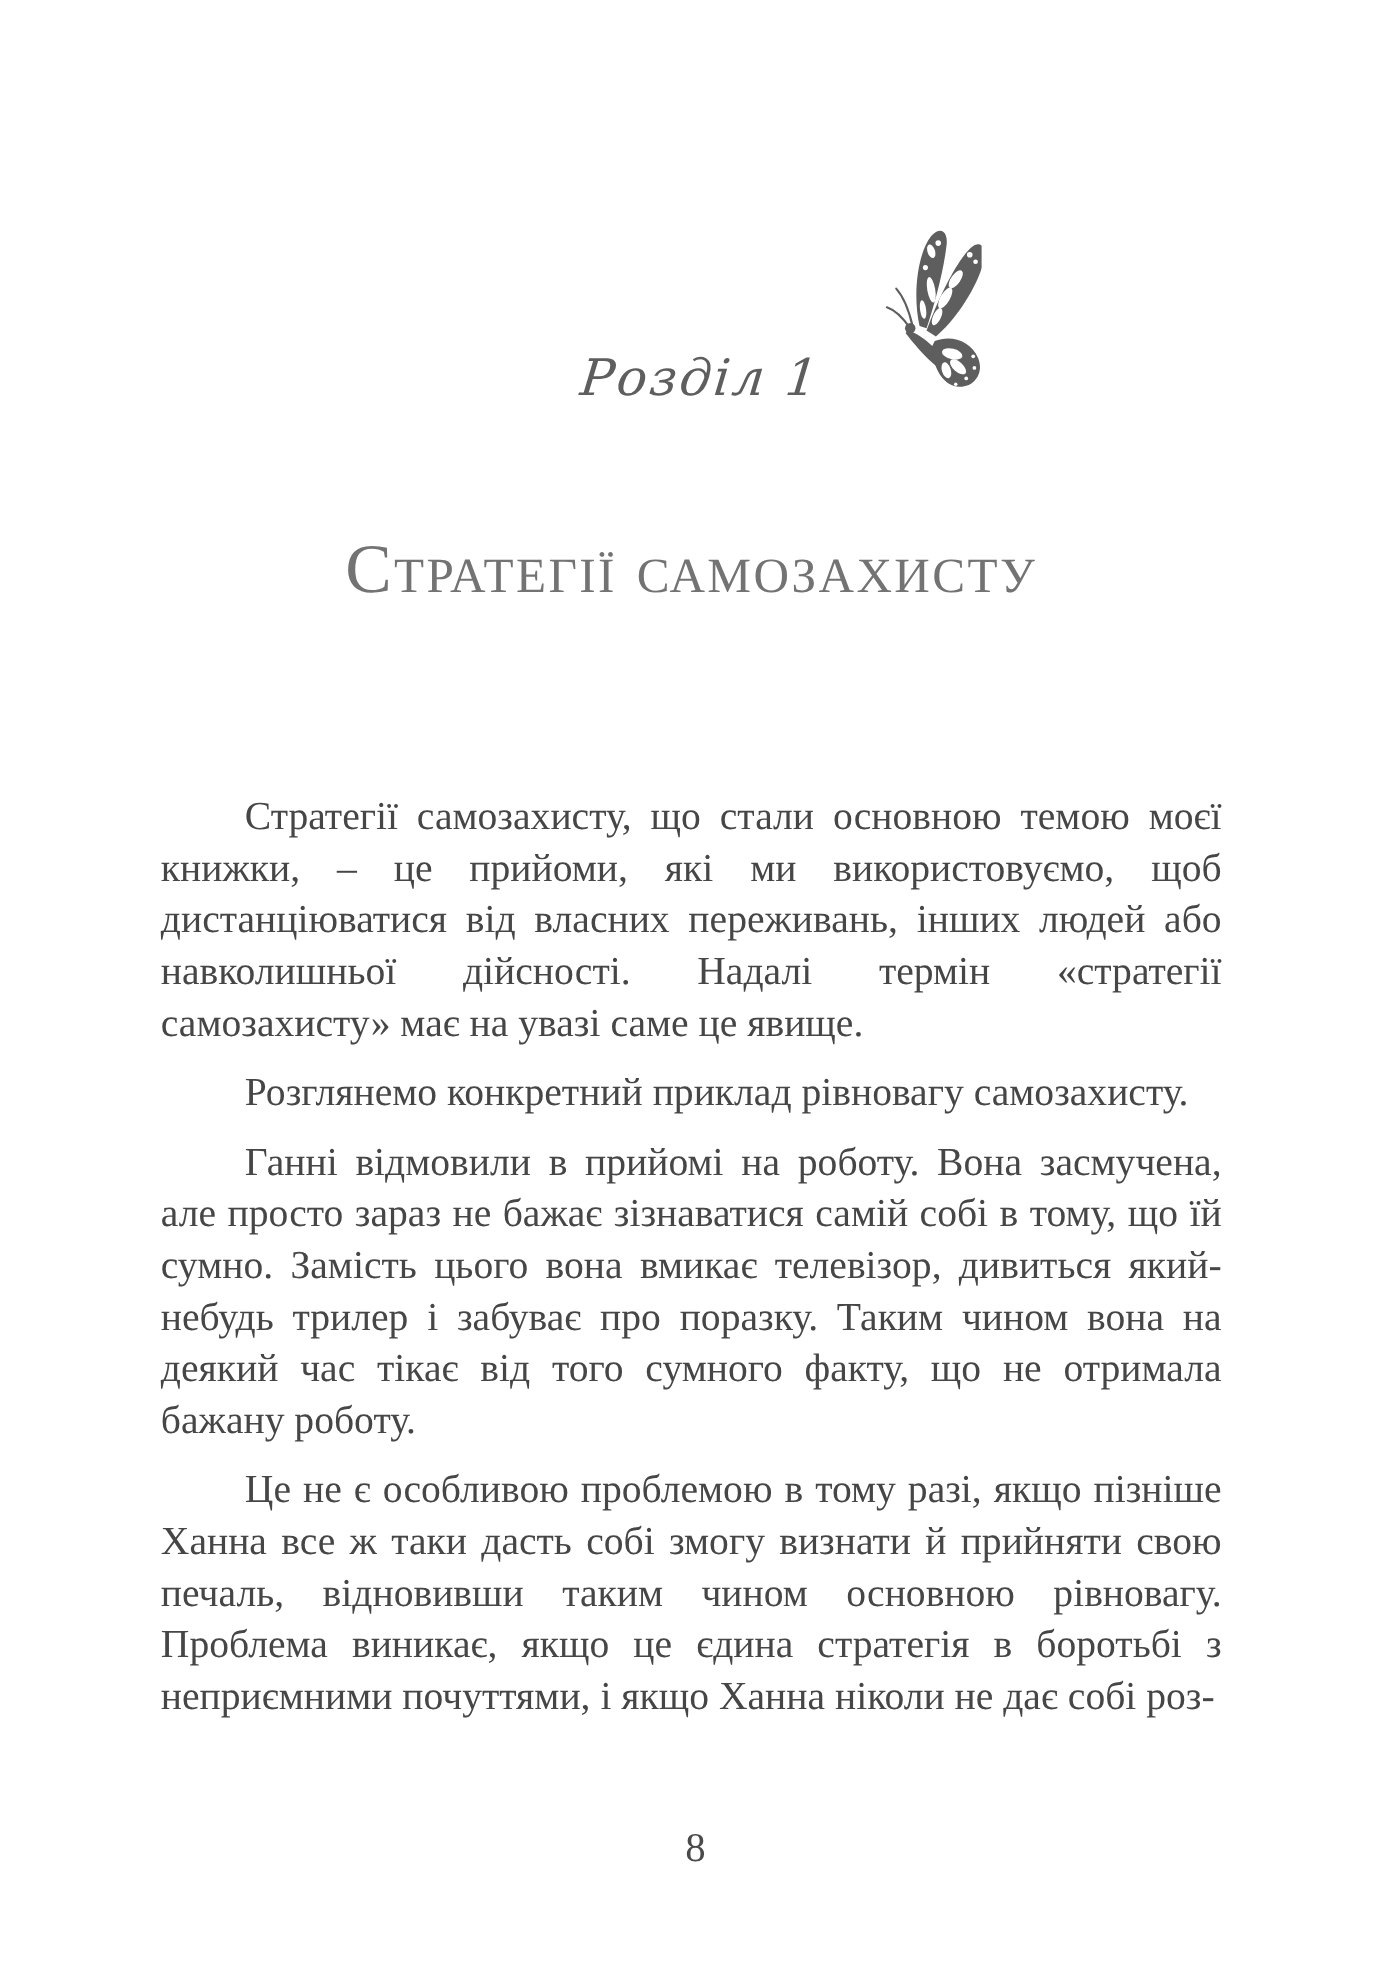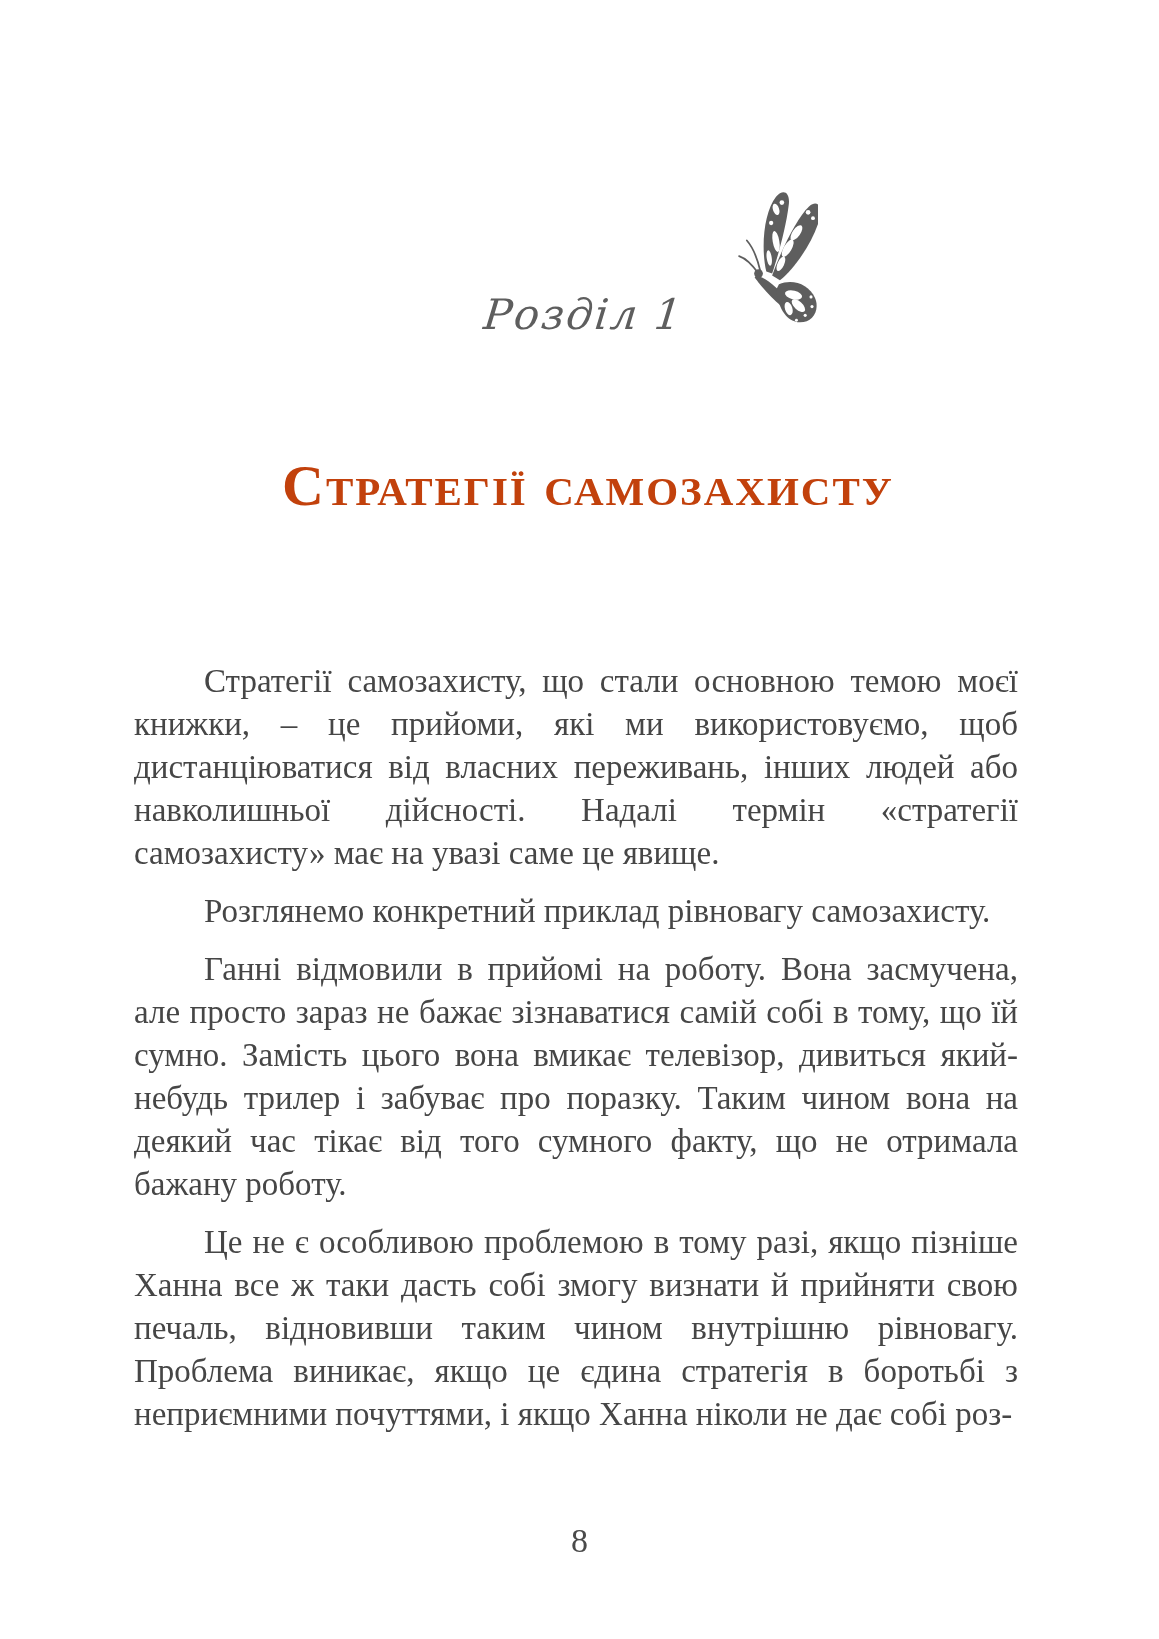--- a/index.html
+++ b/index.html
@@ -27,27 +27,27 @@
     letter-spacing: 2px;
     color: #5e5e5e;
     transform: skewX(-6deg);
     white-space: nowrap;
   }
   .chapter-title {
     position: absolute;
     left: 134px;
     top: 440px;
     width: 884px;
-    margin: 12px;
+    margin: 0;
     text-align: center;
-    font-weight: bold;
+    font-weight: normal;
     font-variant: small-caps;
     font-size: 58px;
     letter-spacing: 2px;
-    color: #c2410c;
+    color: #737373;
     white-space: nowrap;
   }
   .body-text {
     position: absolute;
     left: 134px;
     top: 660px;
     width: 884px;
     font-size: 33px;
     line-height: 43px;
     text-align: justify;
@@ -107,18 +107,18 @@
   </svg>
 
   <div class="chapter-script">Розділ 1</div>
 
   <h1 class="chapter-title">Стратегії самозахисту</h1>
 
   <div class="body-text">
     <p>Стратегії самозахисту, що стали основною темою моєї книжки, – це прийоми, які ми використовуємо, щоб дистанціюватися від власних переживань, інших людей або навколишньої дійсності. Надалі термін «стратегії самозахисту» має на увазі саме це явище.</p>
     <p>Розглянемо конкретний приклад рівновагу самозахисту.</p>
     <p>Ганні відмовили в прийомі на роботу. Вона засмучена, але просто зараз не бажає зізнаватися самій собі в тому, що їй сумно. Замість цього вона вмикає телевізор, дивиться який-небудь трилер і забуває про поразку. Таким чином вона на деякий час тікає від того сумного факту, що не отримала бажану роботу.</p>
-    <p>Це не є особливою проблемою в тому разі, якщо пізніше Ханна все ж таки дасть собі змогу визнати й прийняти свою печаль, відновивши таким чином внутрішню рівновагу. Проблема виникає, якщо це єдина стратегія в боротьбі з неприємними почуттями, і якщо Ханна ніколи не дає собі роз-</p>
+    <p>Це не є особливою проблемою в тому разі, якщо пізніше Ханна все ж таки дасть собі змогу визнати й прийняти свою печаль, відновивши таким чином основною рівновагу. Проблема виникає, якщо це єдина стратегія в боротьбі з неприємними почуттями, і якщо Ханна ніколи не дає собі роз-</p>
   </div>
 
   <div class="page-number">8</div>
 
 </div>
 
 </body></html>

